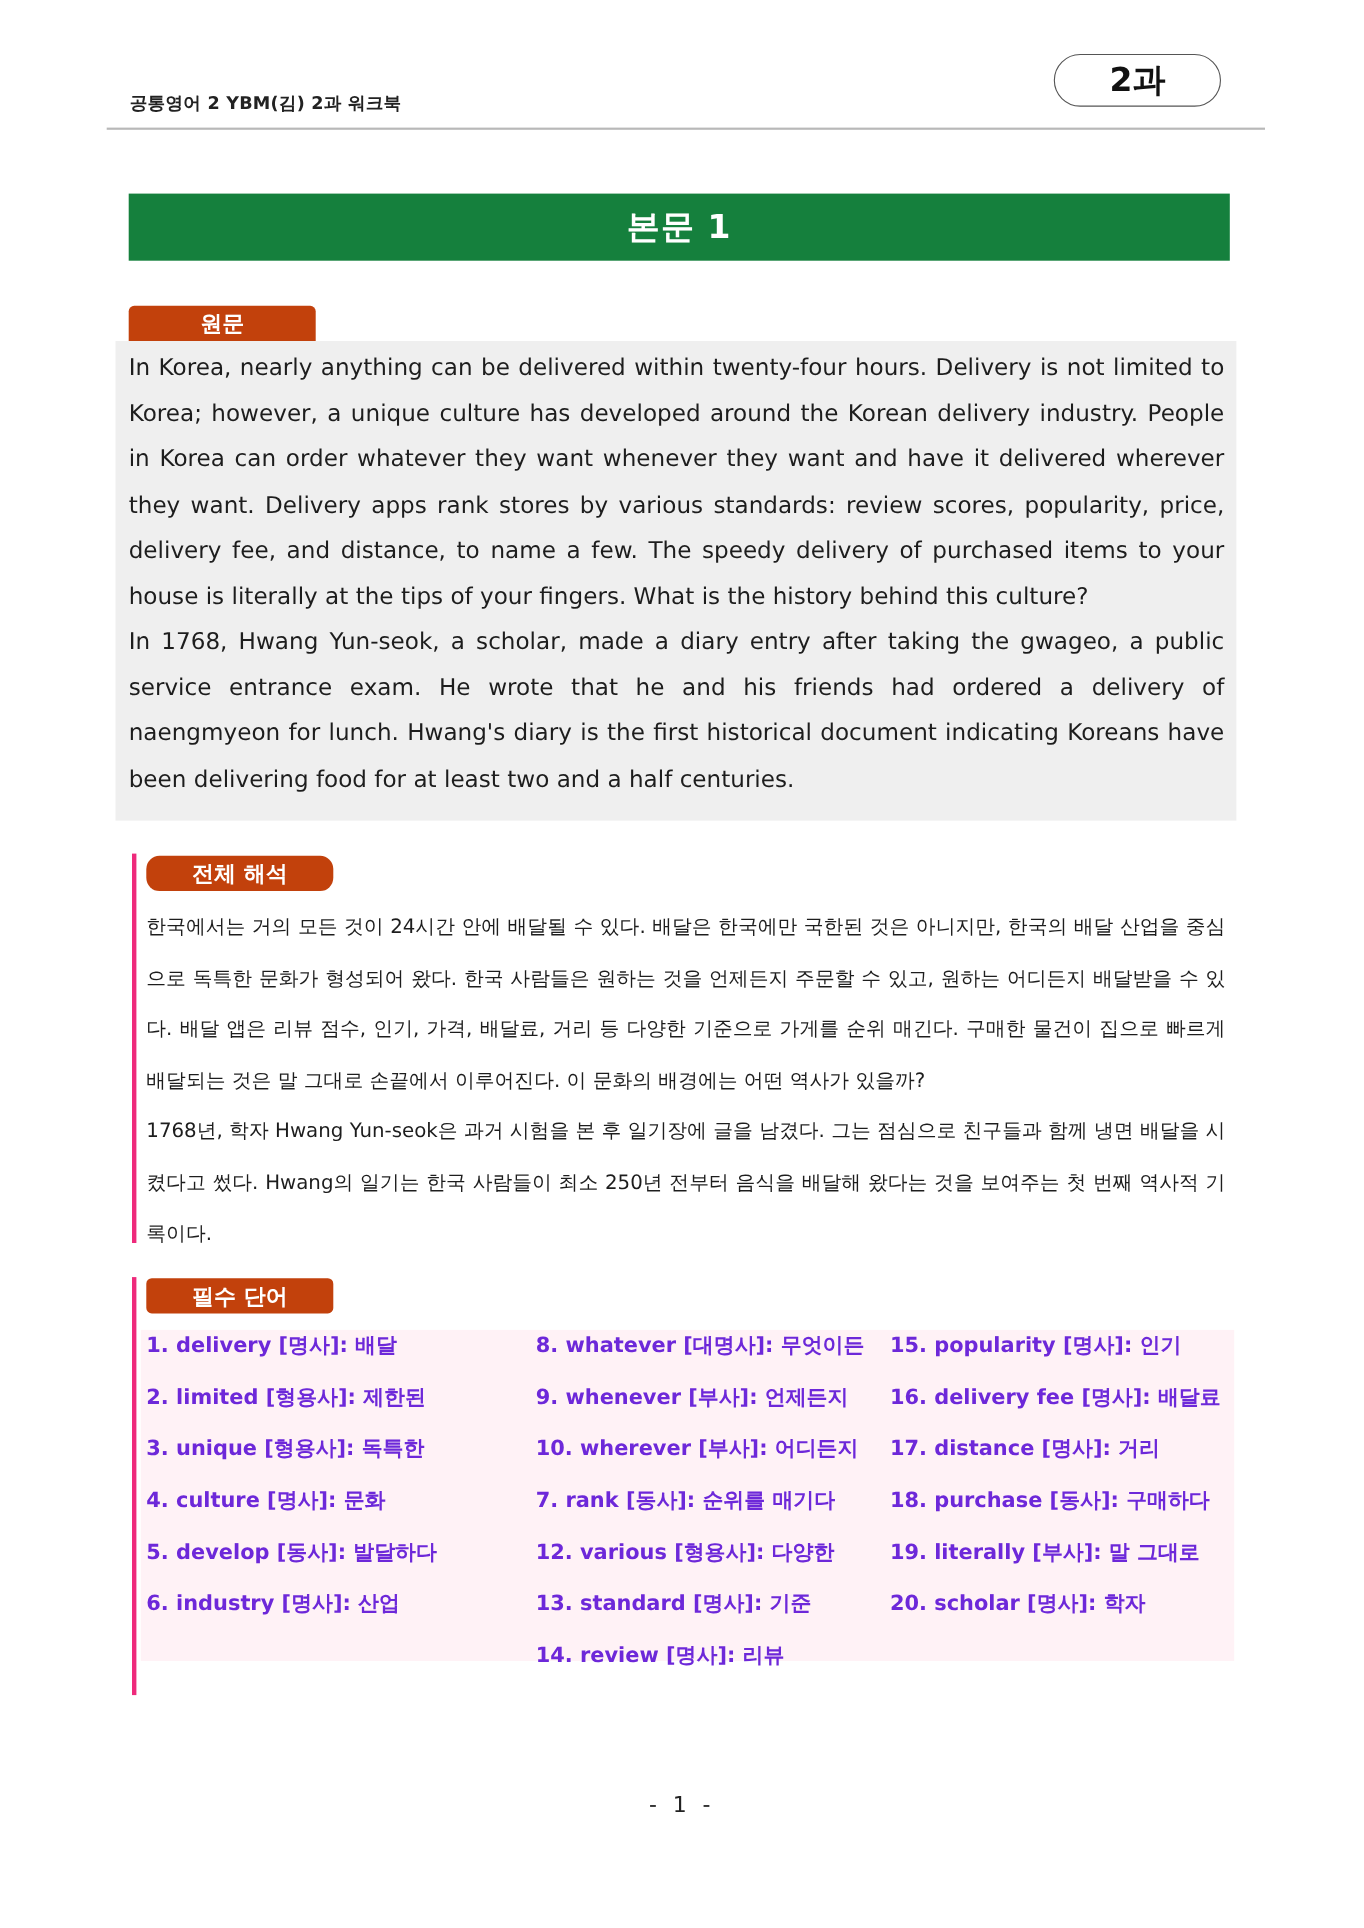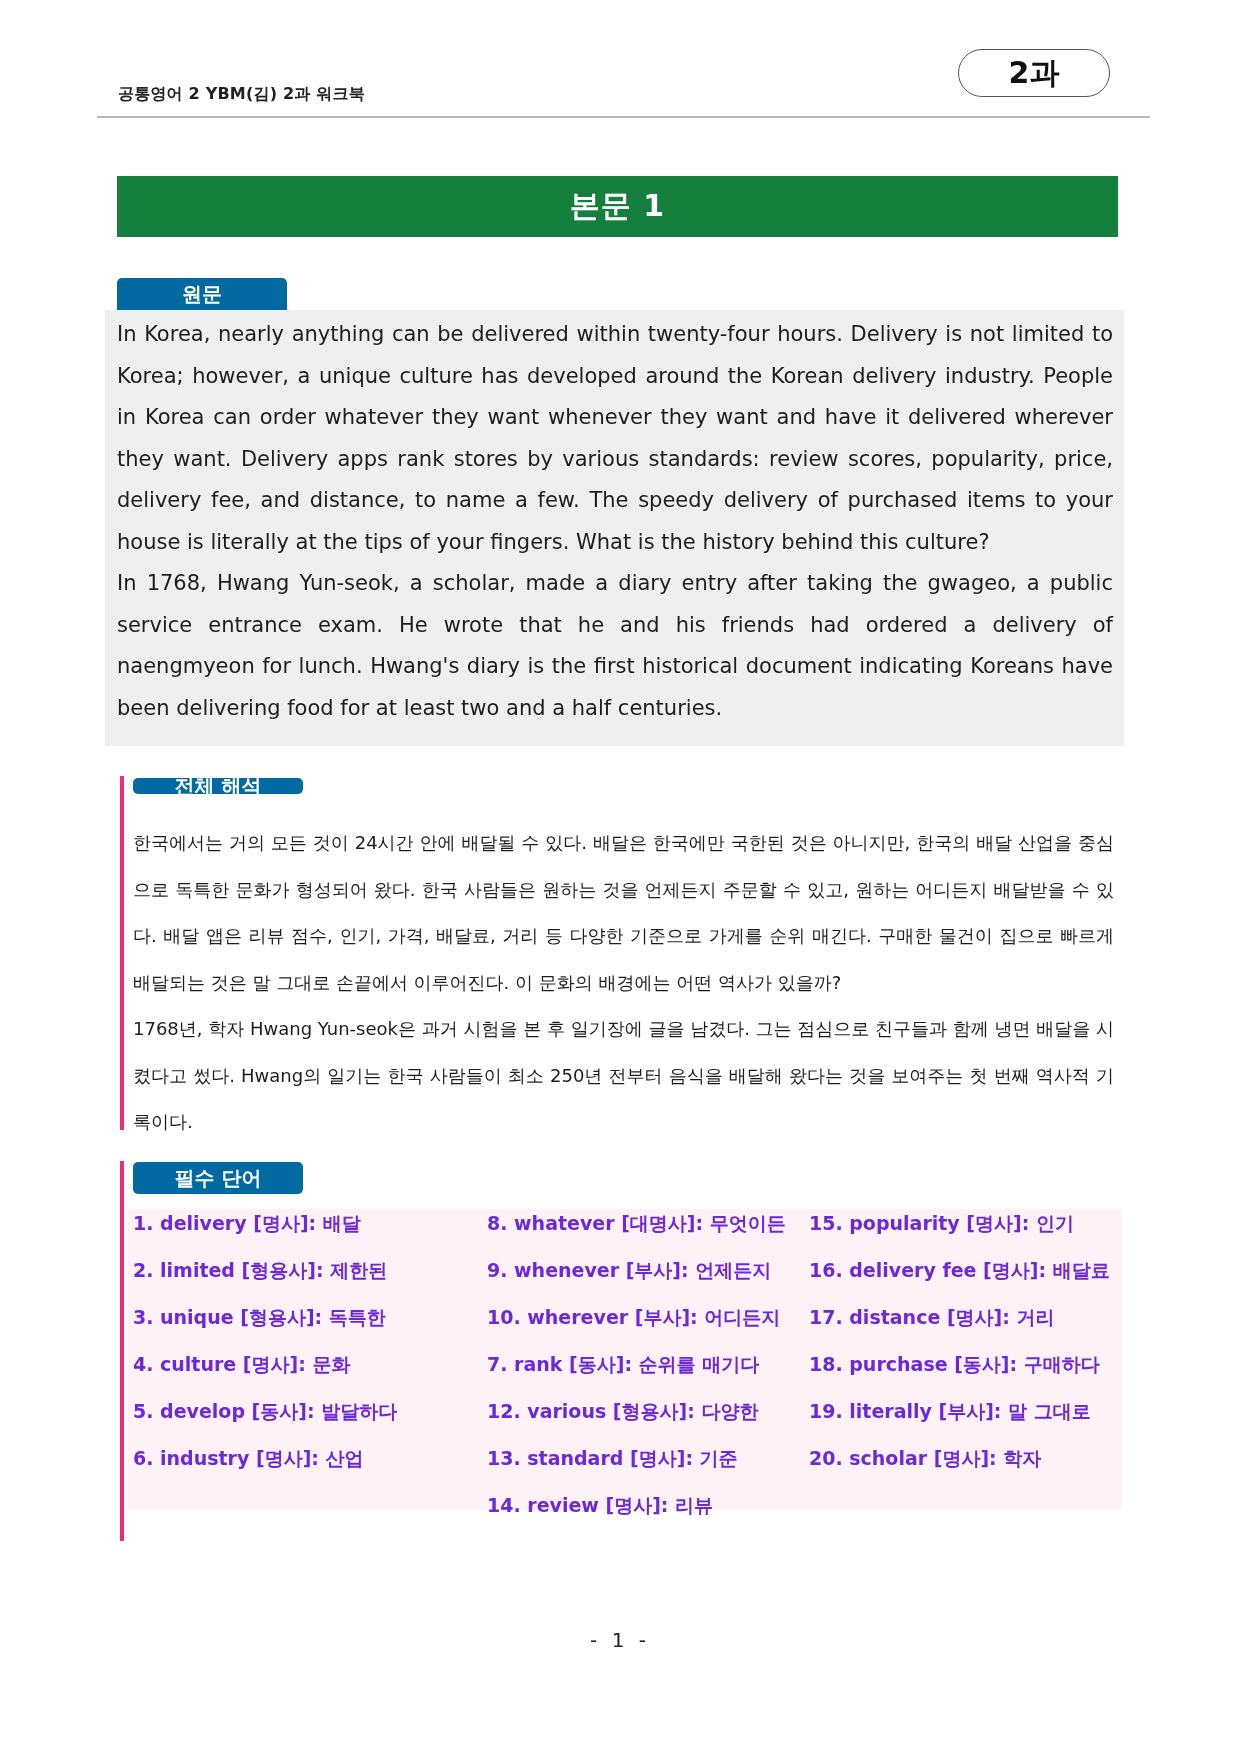--- a/index.html
+++ b/index.html
@@ -5,30 +5,30 @@
   html, body { margin: 0; padding: 0; background: #ffffff; }
   body { width: 1240px; height: 1753px; position: relative; overflow: hidden;
          font-family: "DejaVu Sans", "Liberation Sans", sans-serif; color: #1b1b1b; }
   .abs { position: absolute; }
   .hdr-text { left: 118px; top: 84px; font-size: 16px; font-weight: bold; color: #222; letter-spacing: 0.2px; }
   .hdr-rule { left: 97px; top: 116px; width: 1053px; height: 2px; background: #b8b8b8; }
   .lesson-pill { left: 958px; top: 49px; width: 152px; height: 48px; border: 1px solid #555; border-radius: 24px;
                  display: flex; align-items: center; justify-content: center; font-size: 30px; font-weight: bold; color: #111; box-sizing: border-box; }
   .title-banner { left: 117px; top: 176px; width: 1001px; height: 61px; background: #15803d; color: #fff;
                   display: flex; align-items: center; justify-content: center; font-size: 30px; font-weight: bold; letter-spacing: 1px; }
-  .tag { background: #0369a1; color: #fff; font-weight: bold; font-size: 20px; border-radius: 5px;
+  .tag { background: #c2410c; color: #fff; font-weight: bold; font-size: 20px; border-radius: 5px;
          display: flex; align-items: center; justify-content: center; }
   .tag-original { left: 117px; top: 278px; width: 170px; height: 32px; border-radius: 5px 5px 0 0; }
   .orig-box { left: 105px; top: 310px; width: 1019px; height: 436px; background: #efefef; }
   .orig-text { left: 117px; top: 314px; width: 996px; font-size: 21px; line-height: 41.5px; text-align: justify; color: #1d1d1d; }
   .orig-text p { margin: 0; }
   .accent-bar { width: 4px; background: #ee2a7b; }
   .bar-1 { left: 120px; top: 776px; height: 354px; }
   .bar-2 { left: 120px; top: 1161px; height: 380px; }
-  .tag-trans { left: 133px; top: 778px; width: 170px; height: 16px; }
+  .tag-trans { left: 133px; top: 778px; width: 170px; height: 32px; border-radius: 12px; }
   .trans-text { left: 133px; top: 820px; width: 981px; font-size: 18px; line-height: 46.5px; text-align: justify; color: #1d1d1d; }
   .trans-text p { margin: 0; }
   .tag-vocab { left: 133px; top: 1162px; width: 170px; height: 32px; }
   .vocab-bg { left: 128px; top: 1209px; width: 994px; height: 301px; background: #fff2f6; }
   .vocab-grid { left: 133px; top: 1210px; width: 990px; }
   .vocab-col { position: absolute; top: 0; }
   .vocab-item { height: 47px; line-height: 26px; font-size: 19px; font-weight: bold; color: #6d28d9; white-space: nowrap; }
   .page-num { left: 0; width: 1240px; top: 1628px; text-align: center; font-size: 20px; color: #222; letter-spacing: 4px; }
 </style>
 </head>

